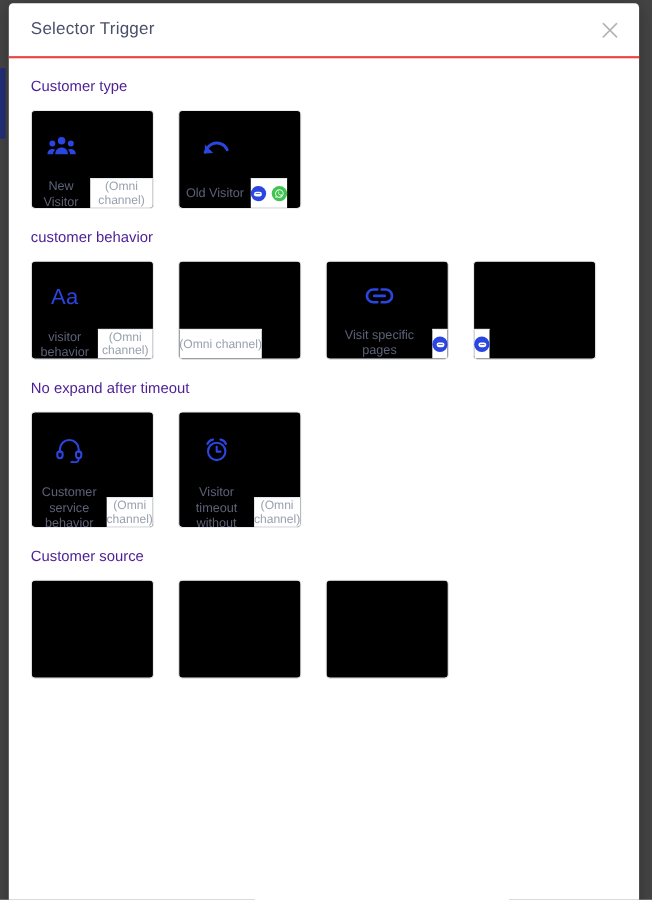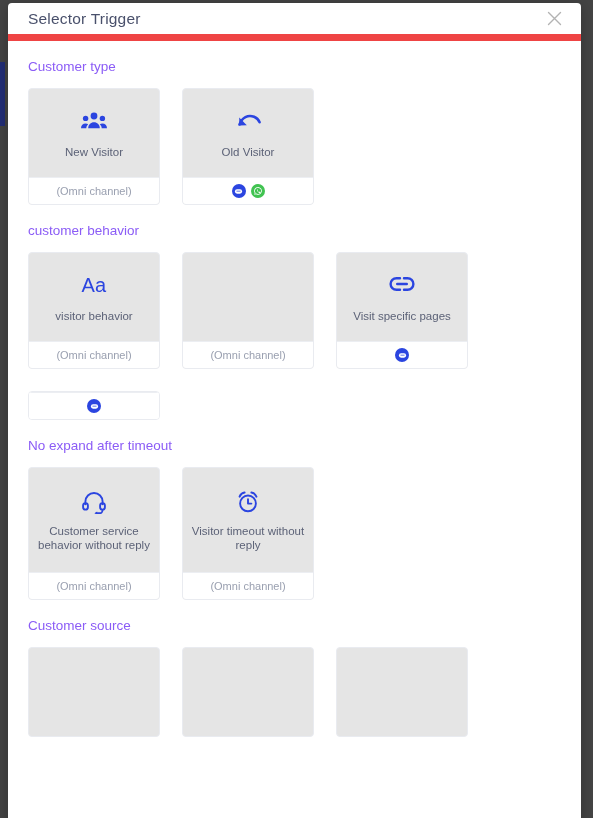--- a/index.html
+++ b/index.html
@@ -33,22 +33,22 @@
     left: 8px;
     top: 3px;
     width: 573px;
     height: 830px;
     background: #ffffff;
     border-radius: 4px;
     box-shadow: 0 2px 14px rgba(0,0,0,0.25);
     overflow: hidden;
   }
   .modal-header {
-    height: 38px;
-    border-bottom: 7px solid #ef4444;
+    height: 50px;
+    border-bottom: 2px solid #ef4444;
     display: flex;
     align-items: center;
     padding: 0 20px;
     box-sizing: border-box;
     position: relative;
   }
   .modal-title {
     font-size: 15.5px;
     color: #49506b;
     letter-spacing: .2px;
@@ -71,54 +71,55 @@
     padding: 0 20px 20px 20px;
     box-sizing: border-box;
     height: calc(100% - 50px);
     overflow: hidden;
   }
   .section {
     margin-top: 18px;
   }
   .section-title {
     font-size: 13.5px;
-    color: #8b5cf6;
+    color: #4c1d95;
     margin-bottom: 14px;
   }
   .cards {
     display: flex;
     flex-wrap: wrap;
     gap: 22px 22px;
   }
   .card {
-    width: 132px;
+    width: 112px;
     border: 1px solid #e9ebf0;
     border-radius: 4px;
-    background: #e5e5e5;
+    background: #000000;
     box-sizing: border-box;
     overflow: hidden;
     cursor: pointer;
     display: flex;
-    flex-direction: column;
+    flex-direction: row;
   }
   .card-main {
     height: 88px;
     display: flex;
     flex-direction: column;
     align-items: center;
     justify-content: flex-start;
     padding-top: 22px;
     box-sizing: border-box;
   }
   .card-icon {
     height: 26px;
     display: flex;
+    align-items: center;
     justify-content: center;
     color: #2b45e0;
-    margin-bottom: 8px;
+    margin-bottom: 20px;
   }
   .card-icon svg { display:block; }
   .icon-text {
     font-size: 19px;
     font-weight: 700;
     color: #2b45e0;
     line-height: 1;
     letter-spacing: .3px;
   }
   .icon-text.aa { font-weight: 400; font-size: 20px; }
@@ -135,20 +136,21 @@
     height: 26px;
     display: flex;
     align-items: center;
     justify-content: center;
     gap: 5px;
     background: #fff;
   }
   .footer-text {
     font-size: 11px;
     color: #9aa0b0;
+    text-align: center;
   }
   .chan {
     width: 14px;
     height: 14px;
     border-radius: 50%;
     display: flex;
     align-items: center;
     justify-content: center;
   }
   .chan.chat { background: #2b45e0; }

